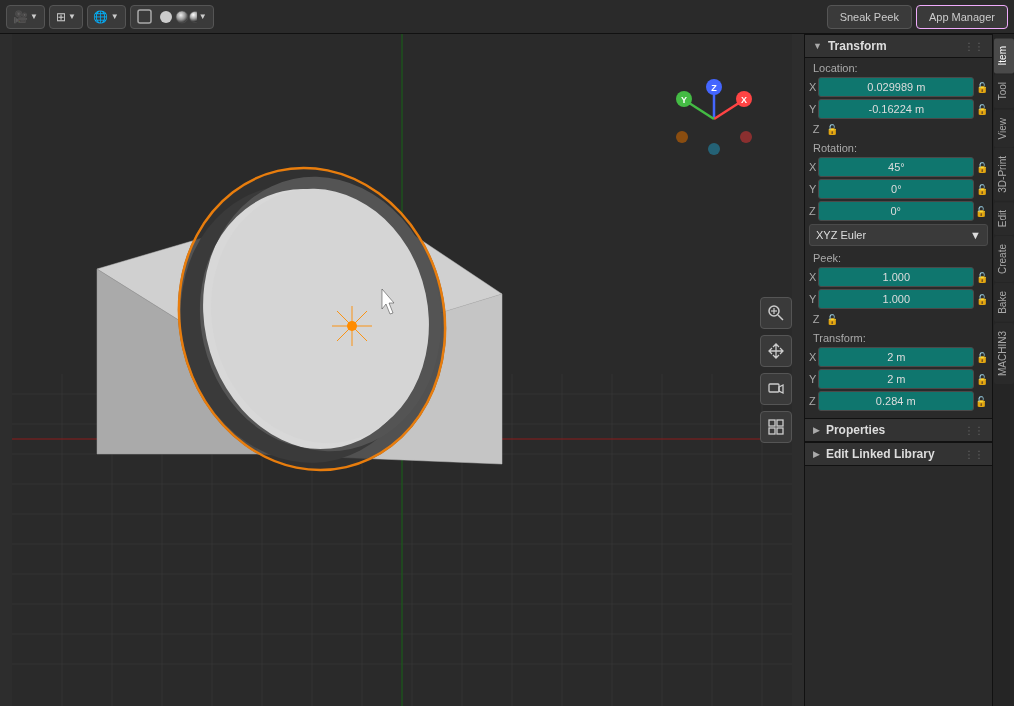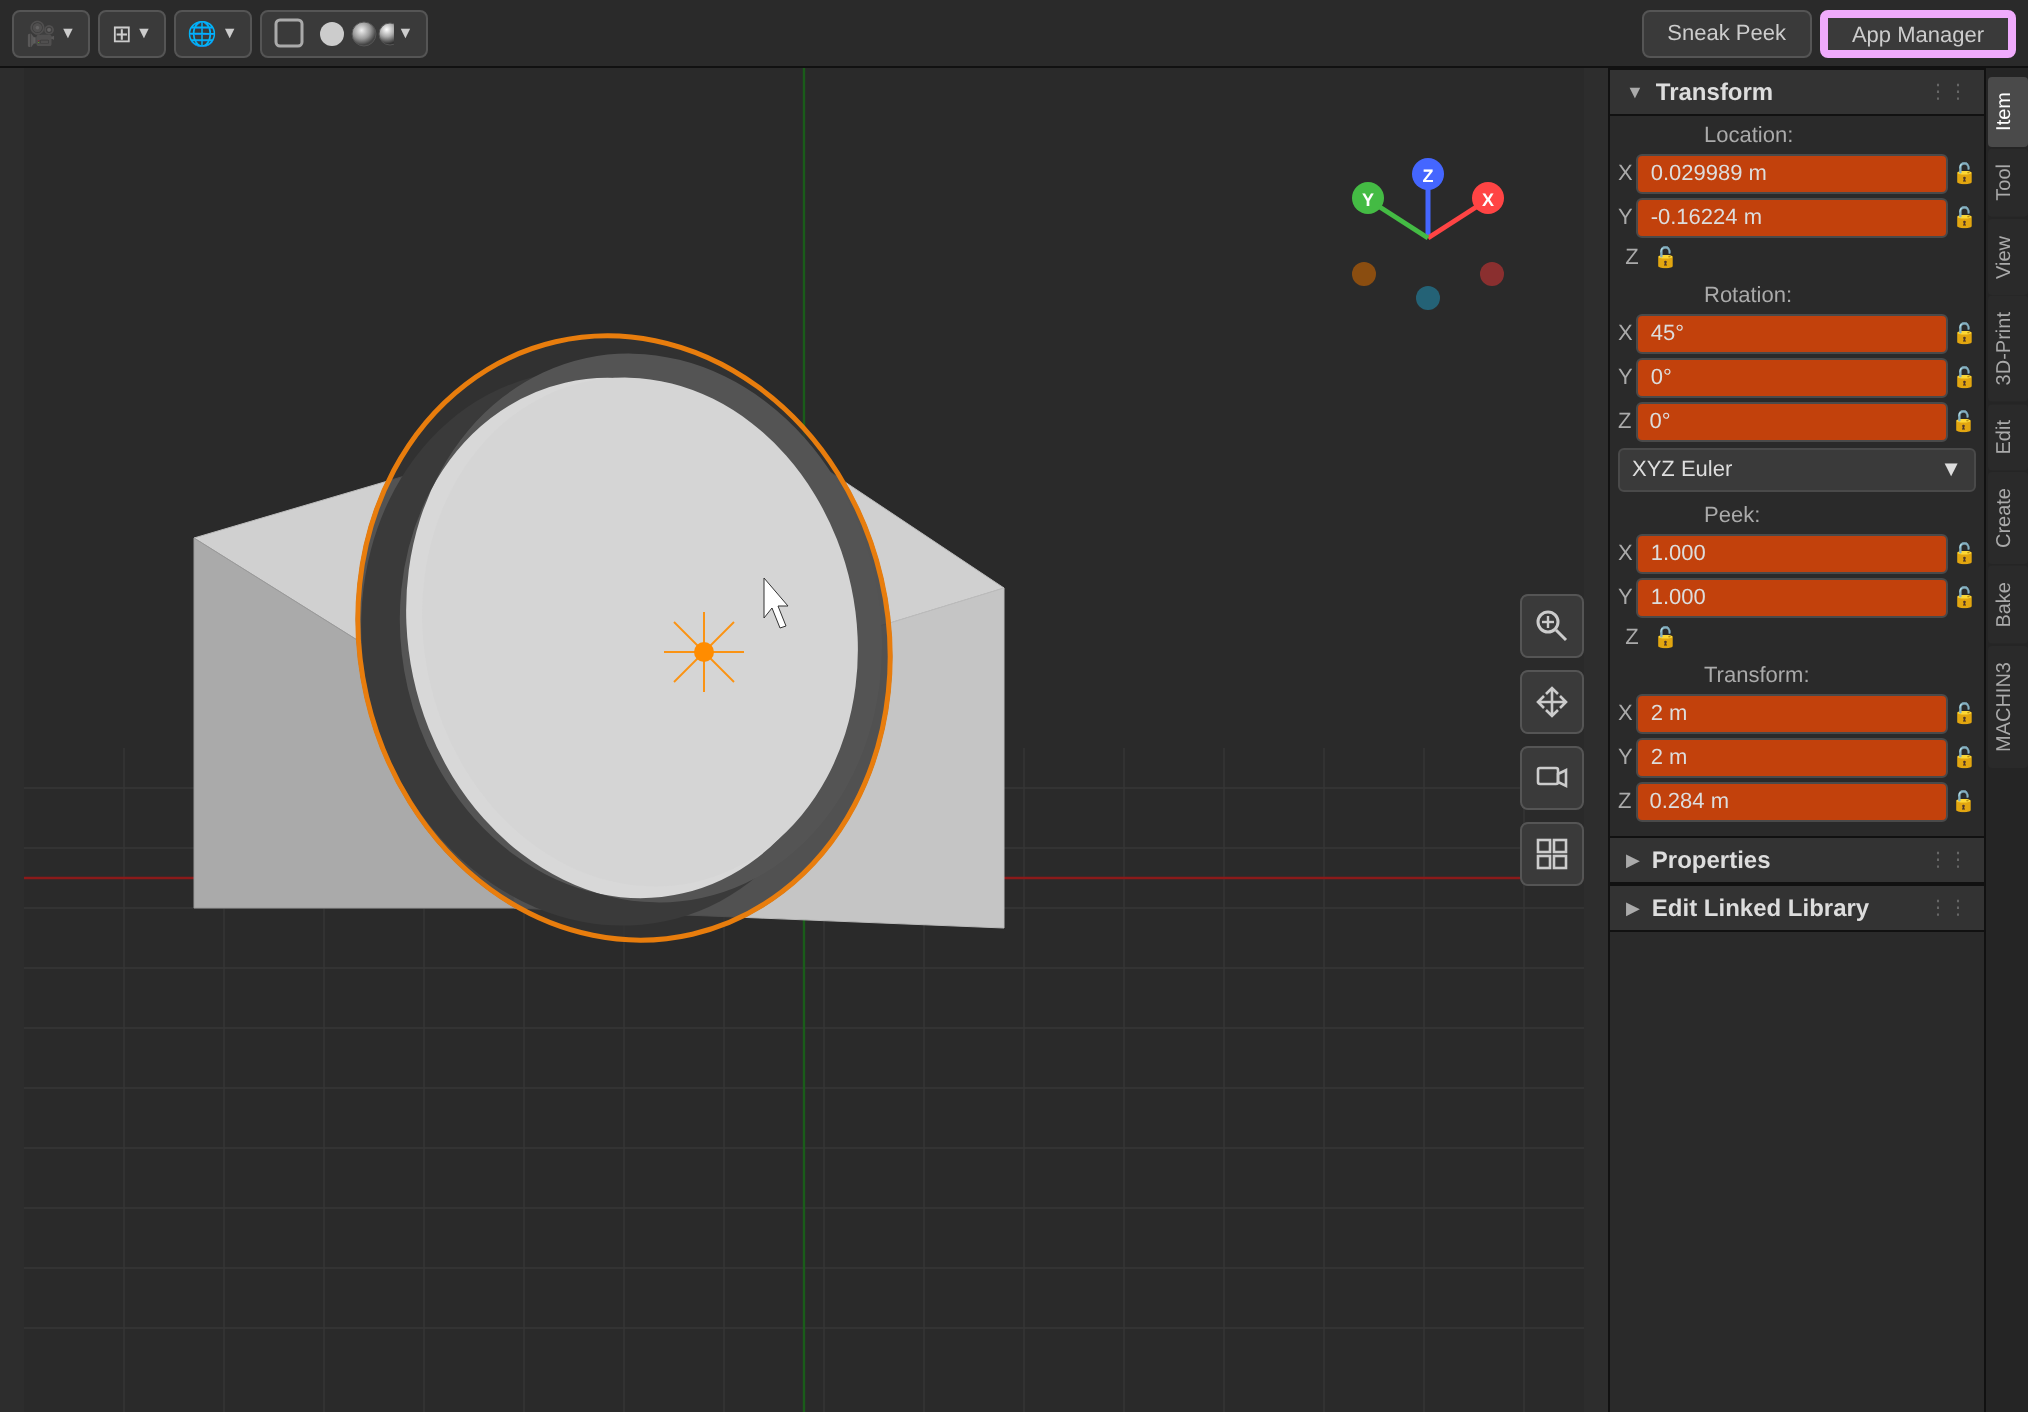--- a/index.html
+++ b/index.html
@@ -46,21 +46,21 @@
       border-radius: 4px;
       color: #ccc;
       padding: 3px 12px;
       cursor: pointer;
       height: 24px;
       font-size: 11px;
       margin-left: 28px;
     }
     .app-manager-btn {
       background: #3a3a3a;
-      border: 4px solid #f0abfc;
+      border: 1px solid #f0abfc;
       border-radius: 4px;
       color: #ccc;
       padding: 3px 12px;
       cursor: pointer;
       height: 24px;
       font-size: 11px;
     }
 
     
     #main-area {
@@ -178,43 +178,42 @@
       flex: 1;
     }
     .section-dots { color: #666; font-size: 10px; margin-left: auto; }
     .triangle { font-size: 9px; color: #aaa; }
 
     
     .transform-label {
       font-size: 11px;
       color: #aaa;
       padding: 4px 8px 2px 8px;
-      margin-left: 39px;
     }
     .field-row {
       display: flex;
       align-items: center;
       padding: 1px 4px;
       gap: 2px;
     }
     .field-axis {
       width: 14px;
       font-size: 11px;
       color: #aaa;
       text-align: center;
     }
     .field-input {
       flex: 1;
-      background: #c2410c;
+      background: #0f766e;
       border: 1px solid #4a4a4a;
       border-radius: 3px;
       color: #ddd;
       font-size: 11px;
       padding: 2px 6px;
-      text-align: left;
+      text-align: center;
       height: 20px;
     }
     .field-lock {
       width: 16px;
       height: 16px;
       display: flex;
       align-items: center;
       justify-content: center;
       cursor: pointer;
       color: #666;

